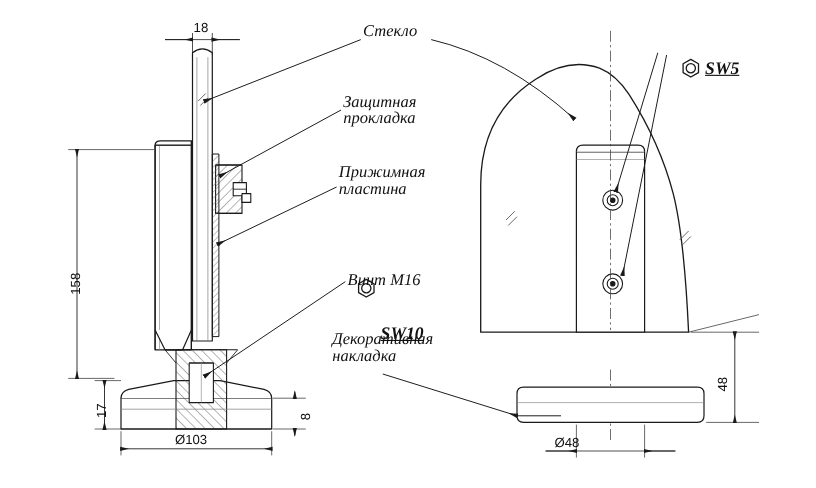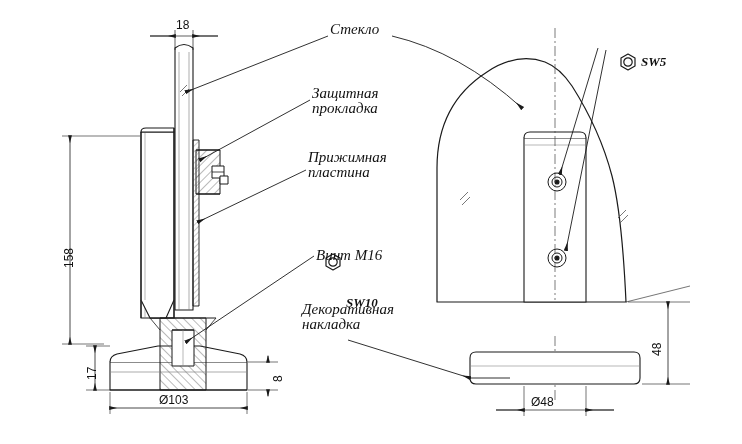--- a/index.html
+++ b/index.html
@@ -41,23 +41,24 @@
   }
   .dim.vert {
     transform: rotate(-90deg);
     transform-origin: left top;
   }
   .sw {
     position: absolute;
     font-family: "Liberation Serif", serif;
     font-style: italic;
     font-weight: bold;
-    font-size: 13px;
+    font-size: 16px;
     color: #111111;
     white-space: pre;
+    text-decoration: underline;
   }
 </style>
 </head>
 <body>
 
 <div id="stage">
 
   <svg class="drawing" viewBox="0 0 742 444">
     <defs>
       <pattern id="hatchA" width="6" height="6" patternTransform="rotate(45)" patternUnits="userSpaceOnUse">
@@ -270,15 +271,15 @@
   <div class="dim vert" style="left:62px; top:268px;">158</div>
 
   <div class="dim vert" style="left:85px; top:380px;">17</div>
 
   <div class="dim vert" style="left:271px; top:382px;">8</div>
 
   <div class="dim" style="left:159px; top:393px;text-align:right;">Ø103</div>
 
   <div class="dim vert" style="left:650px; top:356px;">48</div>
 
-  <div class="dim" style="left:531px; top:395px;">Ø48</div>
+  <div class="dim" style="left:504px; top:395px;">Ø48</div>
 
 </div>
 
 </body></html>

